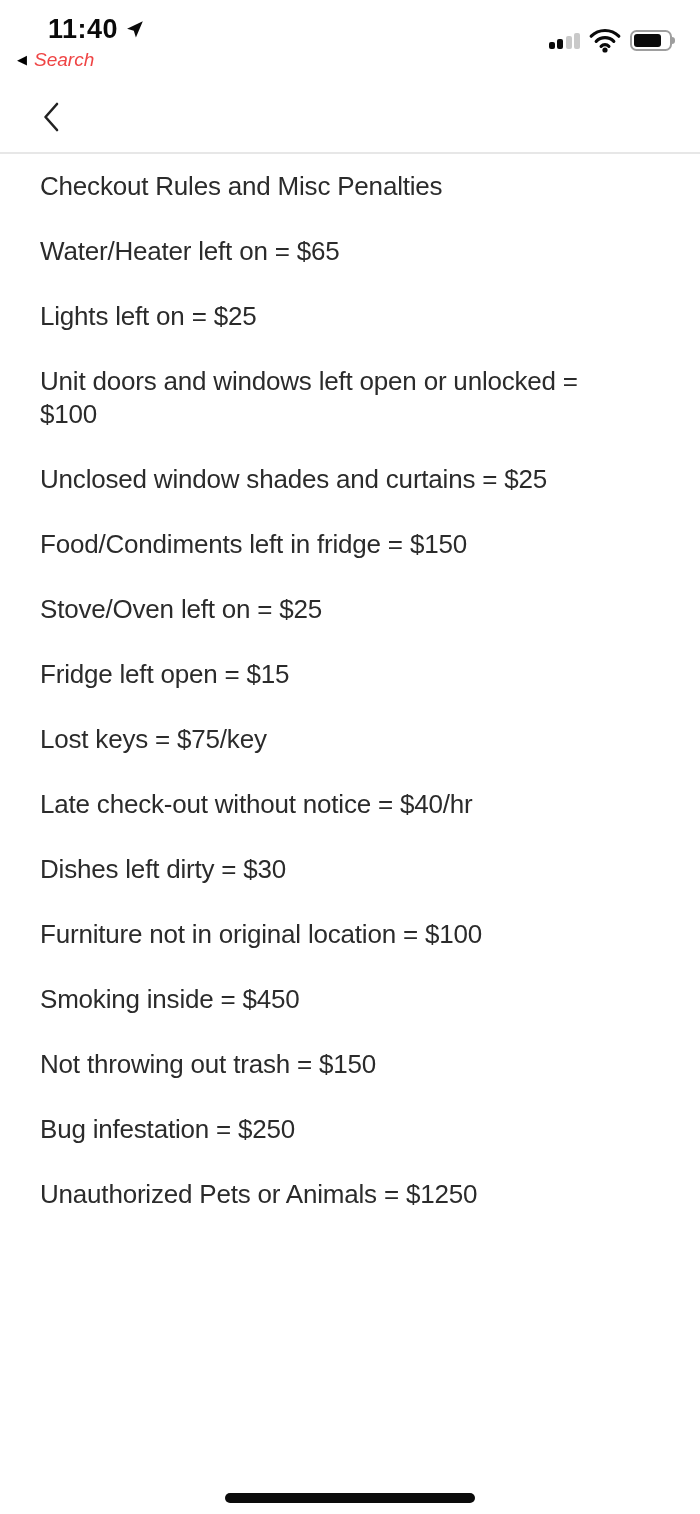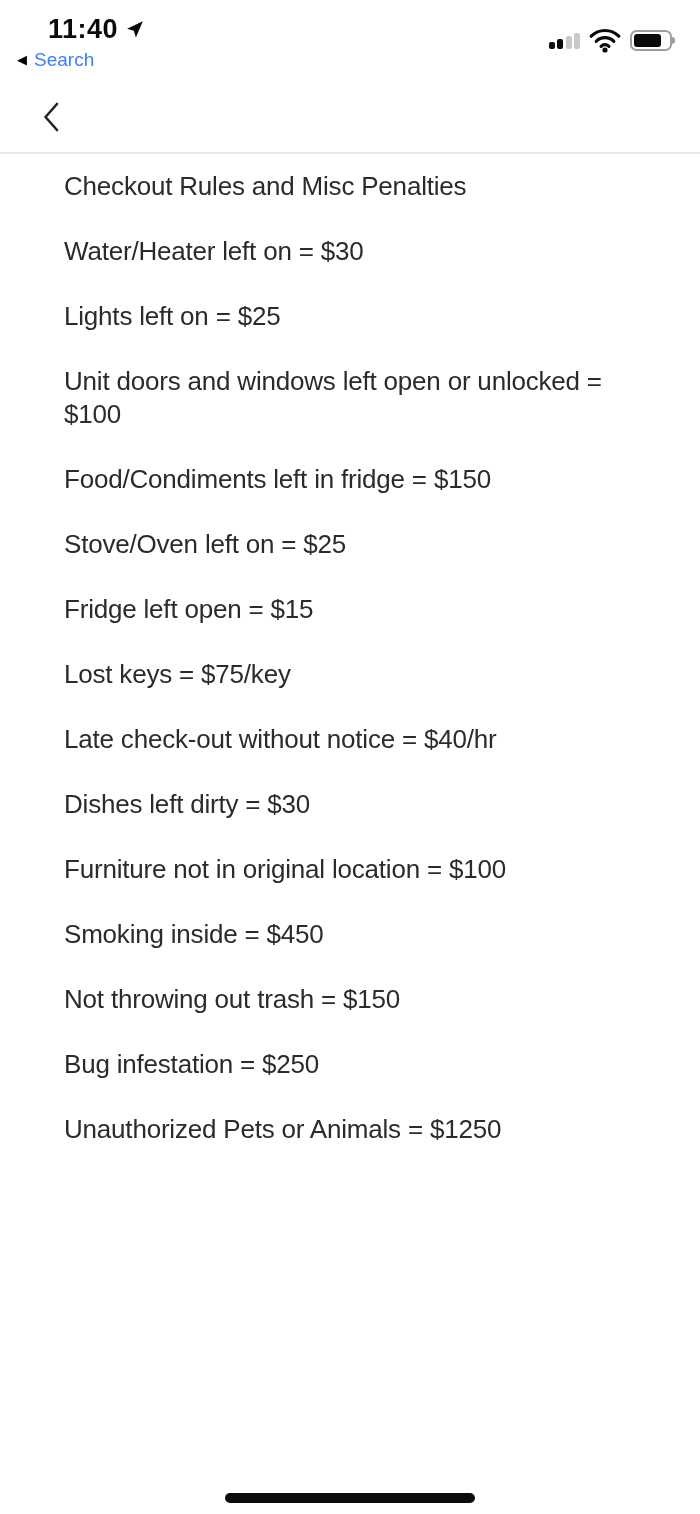--- a/index.html
+++ b/index.html
@@ -46,22 +46,23 @@
     gap: 7px;
     cursor: pointer;
   }
   .back-triangle {
     font-size: 13px;
     color: #000;
     line-height: 24px;
   }
   .back-app-label {
     font-size: 19px;
-    color: #3b82f6;
+    color: #ef4444;
     line-height: 24px;
+    font-style: italic;
   }
   .status-icons {
     position: absolute;
     right: 28px;
     top: 27px;
     display: flex;
     align-items: center;
     gap: 8px;
   }
   .signal {
@@ -121,21 +122,21 @@
     cursor: pointer;
   }
 
   .divider {
     height: 2px;
     background: #e7e7e7;
   }
 
   
   .content {
-    padding: 16px 0 0 64px;
+    padding: 16px 0 0 40px;
     width: 592px;
   }
   .content p {
     margin: 0 0 32px 0;
     font-size: 26px;
     line-height: 33px;
     font-weight: 400;
     color: #2b2b2b;
     letter-spacing: -0.2px;
   }
@@ -202,23 +203,24 @@
           <polyline points="17,4 5.5,17 17,30" fill="none" stroke="#222222" stroke-width="2.6" stroke-linecap="round" stroke-linejoin="round"></polyline>
         </svg>
       </span>
     </div>
   </div>
 
   <div class="divider"></div>
 
   <main class="content">
     <p>Checkout Rules and Misc Penalties</p>
-    <p>Water/Heater left on = $30</p>
+    <p>Water/Heater left on = $65</p>
     <p>Lights left on = $25</p>
     <p>Unit doors and windows left open or unlocked = $100</p>
+    <p>Unclosed window shades and curtains = $25</p>
     <p>Food/Condiments left in fridge = $150</p>
     <p>Stove/Oven left on = $25</p>
     <p>Fridge left open = $15</p>
     <p>Lost keys = $75/key</p>
     <p>Late check-out without notice = $40/hr</p>
     <p>Dishes left dirty = $30</p>
     <p>Furniture not in original location = $100</p>
     <p>Smoking inside = $450</p>
     <p>Not throwing out trash = $150</p>
     <p>Bug infestation = $250</p>

